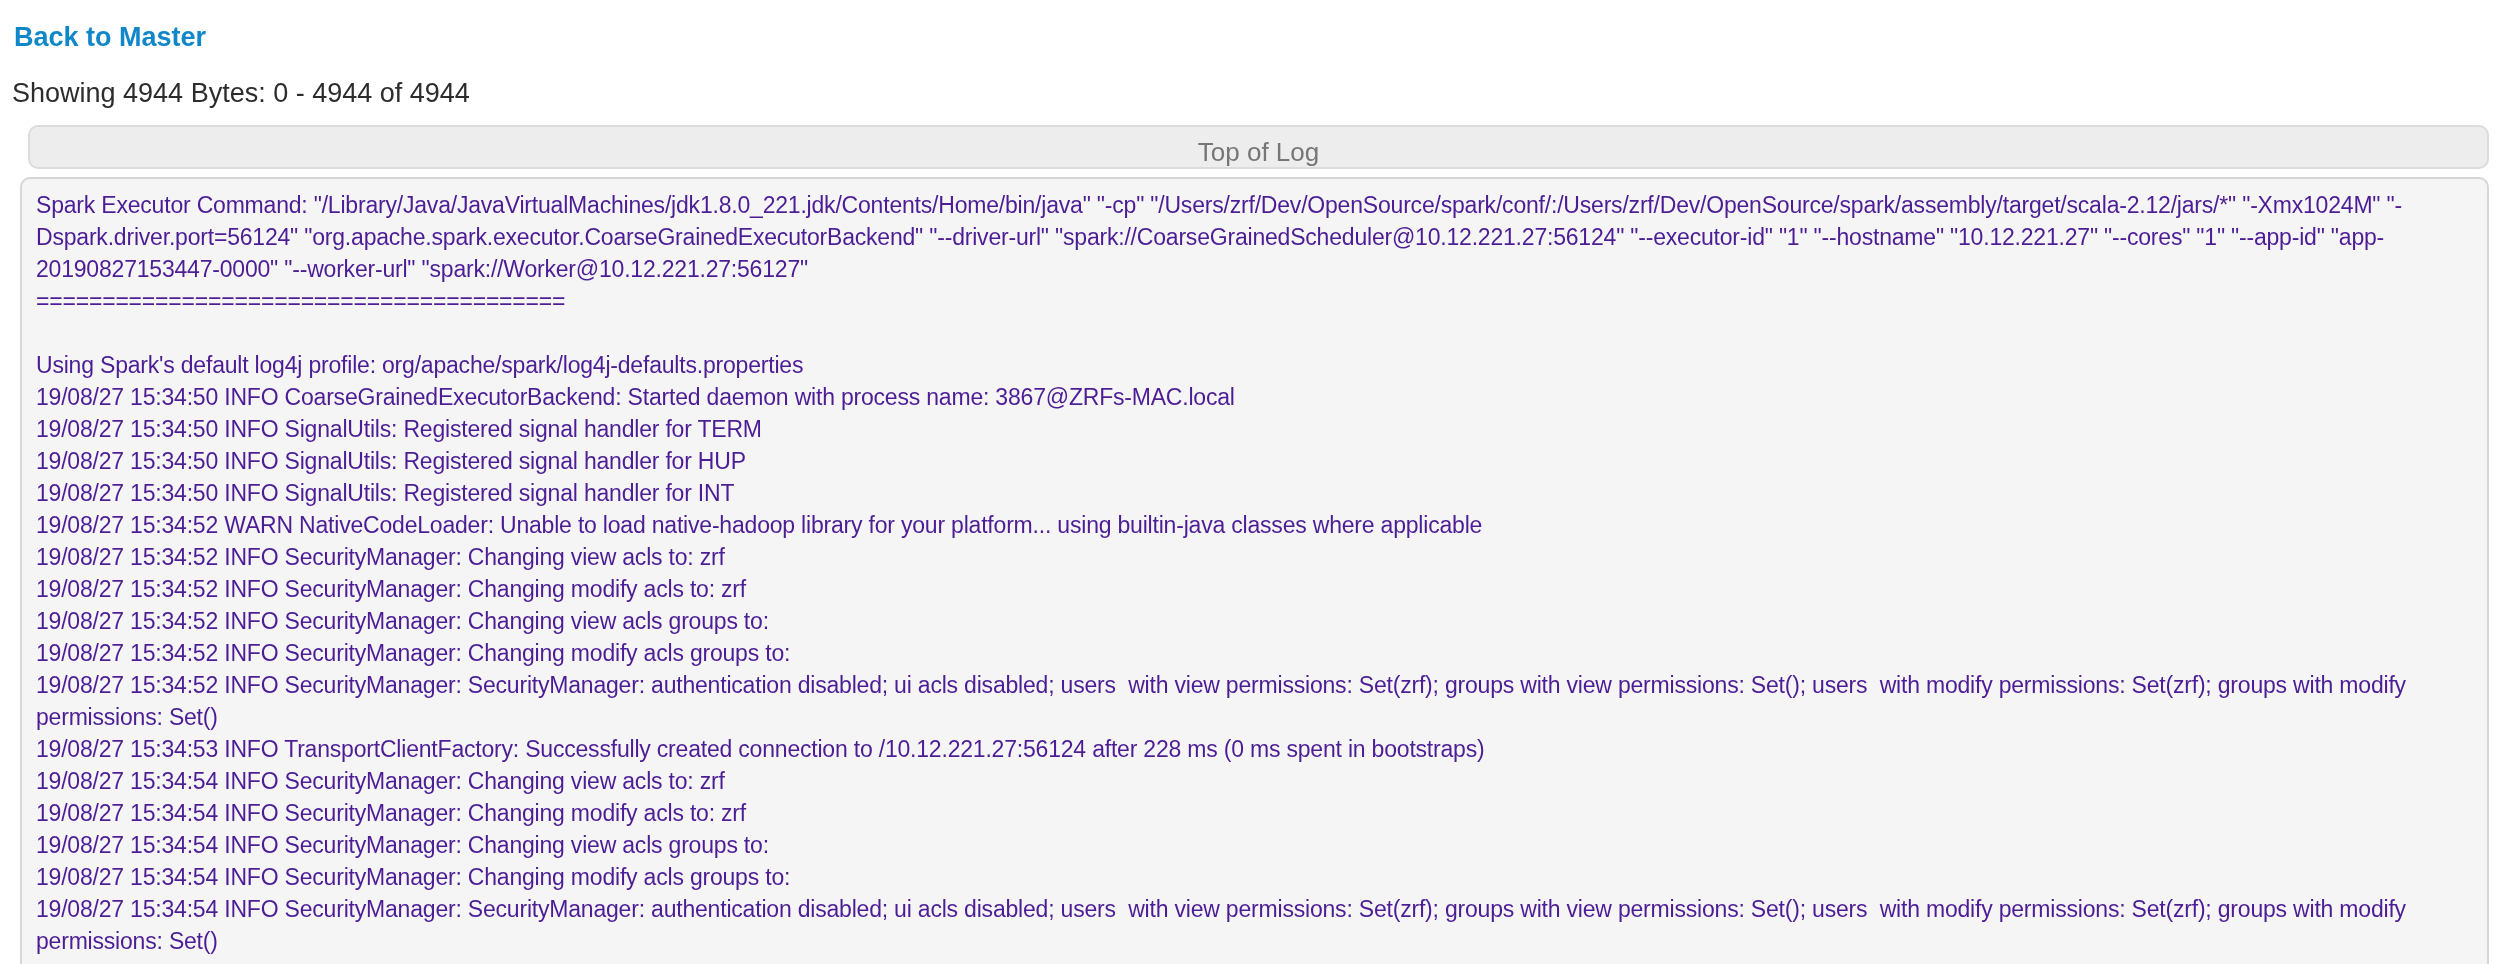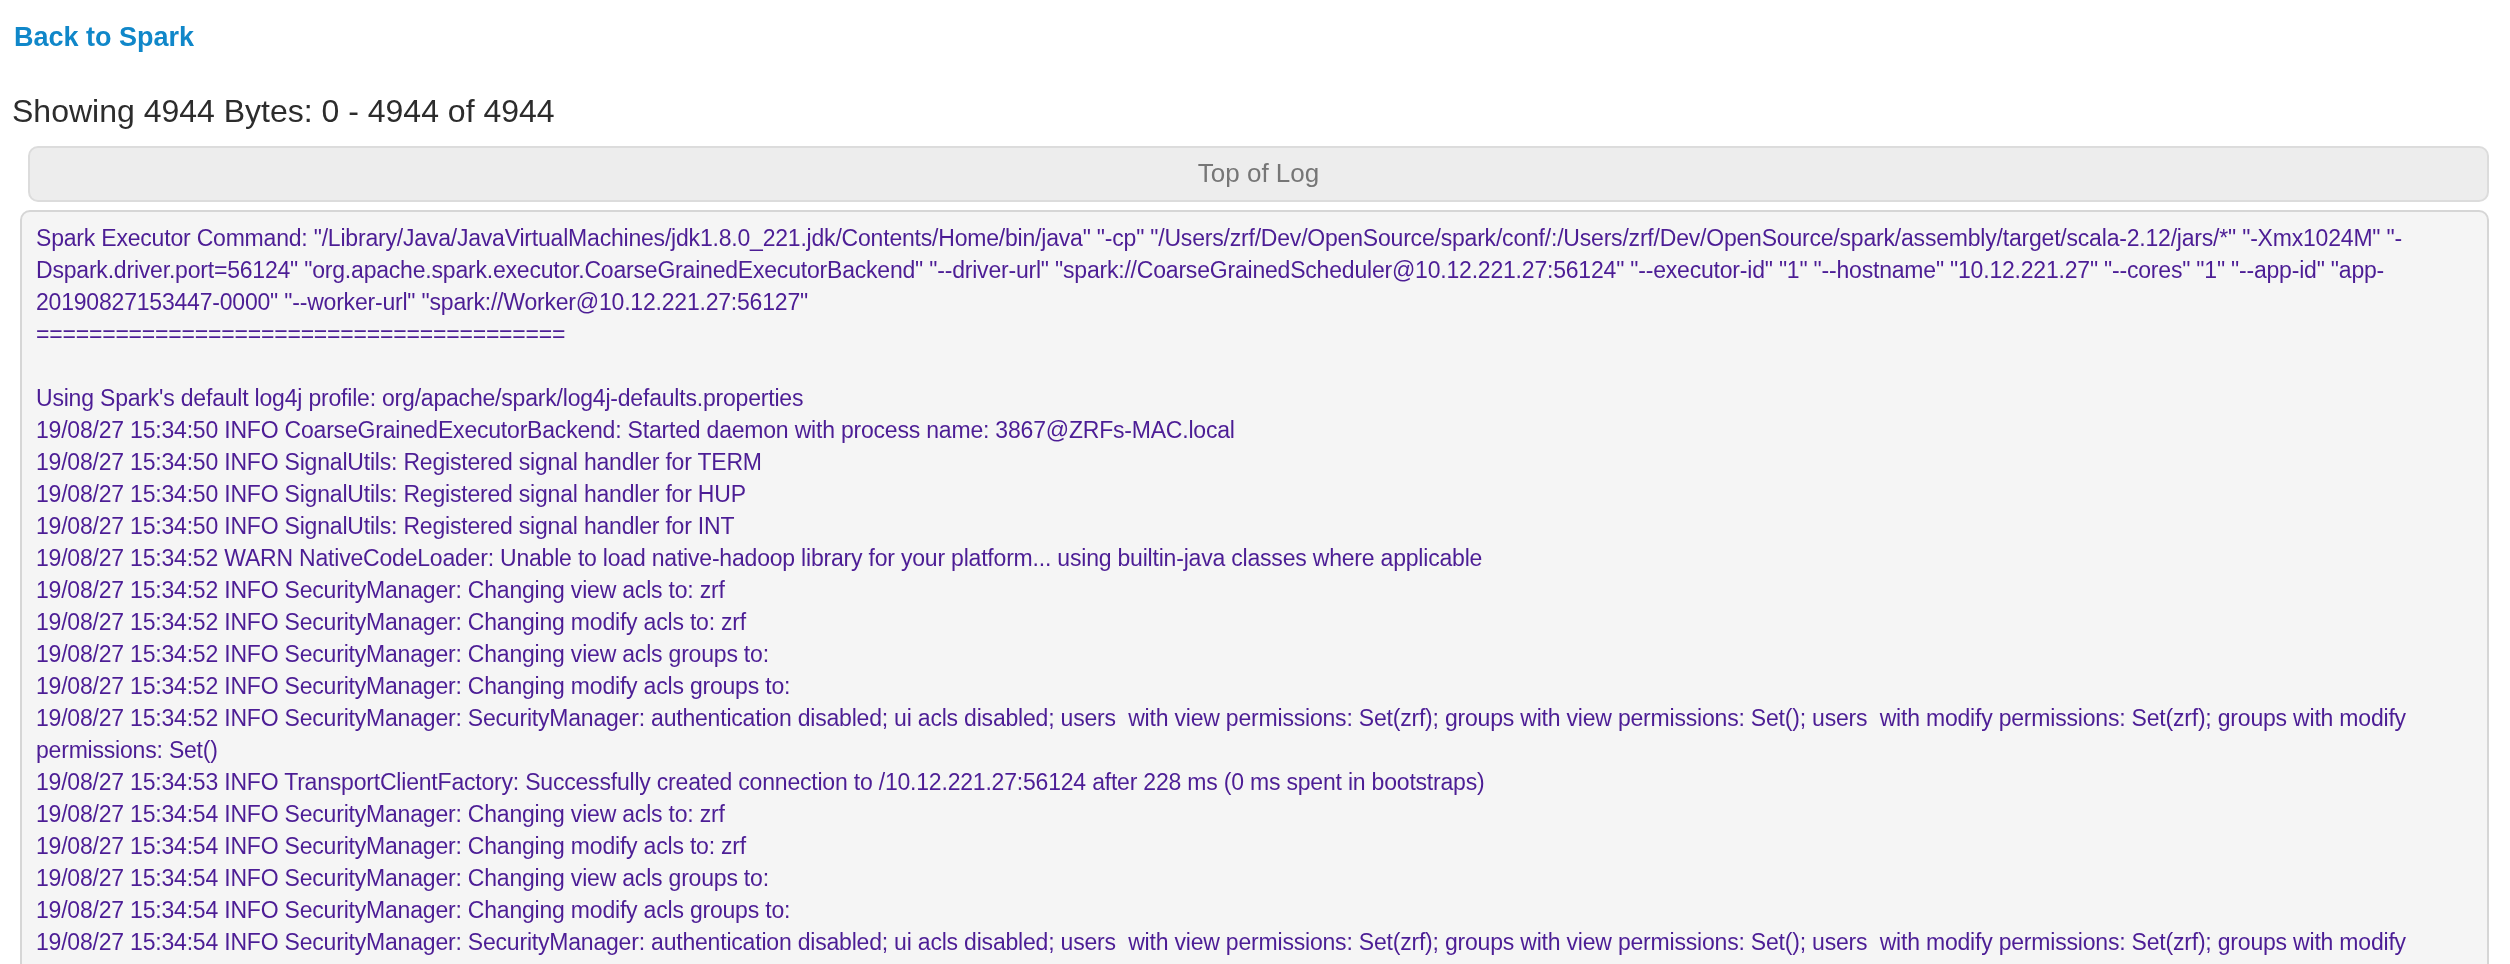--- a/index.html
+++ b/index.html
@@ -16,28 +16,28 @@
     display: inline-block;
     margin: 2px 0 0 2px;
     color: #1087c9;
     font-size: 27px;
     font-weight: 600;
     text-decoration: none;
     cursor: pointer;
   }
 
   .byte-info {
-    margin: 40px 0 0 0;
-    font-size: 32px;
+    margin: 25px 0 0 0;
+    font-size: 27px;
     color: #2c2c2c;
   }
 
   .log-header {
     margin: 16px 0 0 16px;
-    height: 56px;
+    height: 44px;
     line-height: 50px;
     text-align: center;
     background: #ededed;
     border: 2px solid #dcdcdc;
     border-radius: 10px;
     color: #767676;
     font-size: 26px;
     box-sizing: border-box;
   }
 
@@ -58,21 +58,21 @@
     letter-spacing: -0.2px;
     white-space: pre-wrap;
     word-break: break-word;
   }
 </style>
 </head>
 <body>
 
 <div class="page">
 
-  <a class="back-link" href="#">Back to Spark</a>
+  <a class="back-link" href="#">Back to Master</a>
 
   <div class="byte-info">Showing 4944 Bytes: 0 - 4944 of 4944</div>
 
   <div class="log-header">
     <span>Top of Log</span>
   </div>
 
   <div class="log-box">
     <div class="log-text">Spark Executor Command: "/Library/Java/JavaVirtualMachines/jdk1.8.0_221.jdk/Contents/Home/bin/java" "-cp" "/Users/zrf/Dev/OpenSource/spark/conf/:/Users/zrf/Dev/OpenSource/spark/assembly/target/scala-2.12/jars/*" "-Xmx1024M" "-Dspark.driver.port=56124" "org.apache.spark.executor.CoarseGrainedExecutorBackend" "--driver-url" "spark://CoarseGrainedScheduler@10.12.221.27:56124" "--executor-id" "1" "--hostname" "10.12.221.27" "--cores" "1" "--app-id" "app-20190827153447-0000" "--worker-url" "spark://Worker@10.12.221.27:56127"
 ========================================

